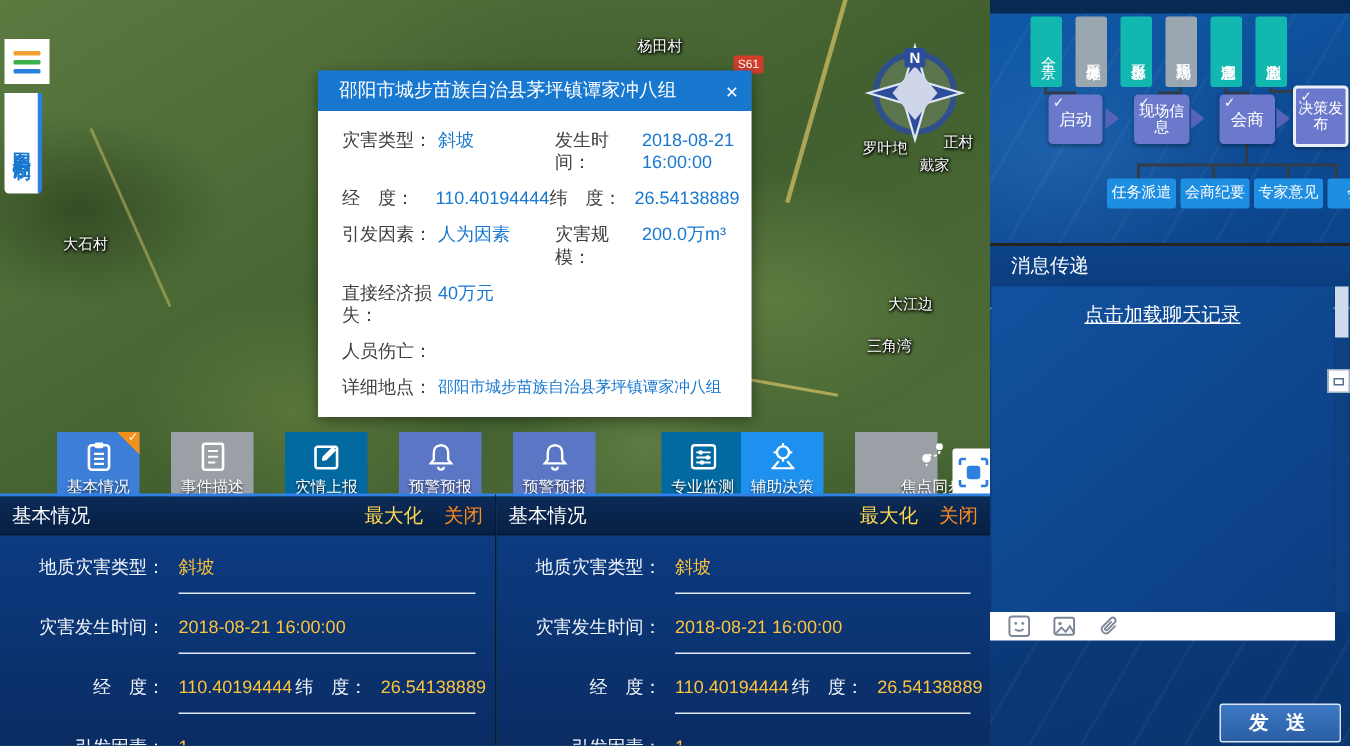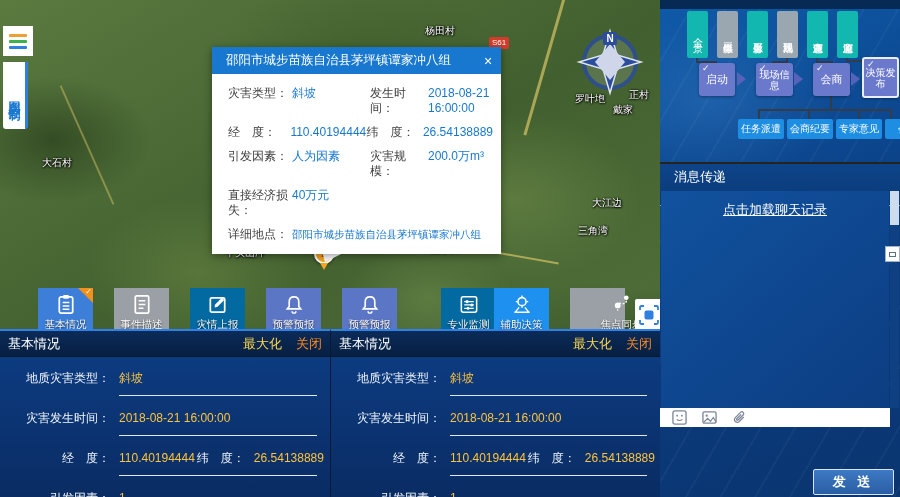--- a/index.html
+++ b/index.html
@@ -213,20 +213,24 @@
       <div class="pr">
         <span class="pl">引发因素：</span>
         <span class="pv">人为因素</span>
         <span class="pl2">灾害规模：</span>
         <span class="pv2">200.0万m³</span>
       </div>
       <div class="pr">
         <span class="pl">直接经济损失：</span>
         <span class="pv">40万元</span>
       </div>
+      <div class="pr">
+        <span class="pl">人员伤亡：</span>
+        <span class="pv"></span>
+      </div>
       <div class="pr" style="margin-bottom:2px;">
         <span class="pl">详细地点：</span>
         <span class="pv2 addr">邵阳市城步苗族自治县茅坪镇谭家冲八组</span>
       </div>
     </div>
   </div>
 
   <div class="tile" style="left:38px;background:#3d7fd8;">
     <svg width="24" height="24" viewBox="0 0 24 24">
       <rect x="5" y="4" width="14" height="17" rx="2" fill="none" stroke="#fff" stroke-width="1.8"></rect>

